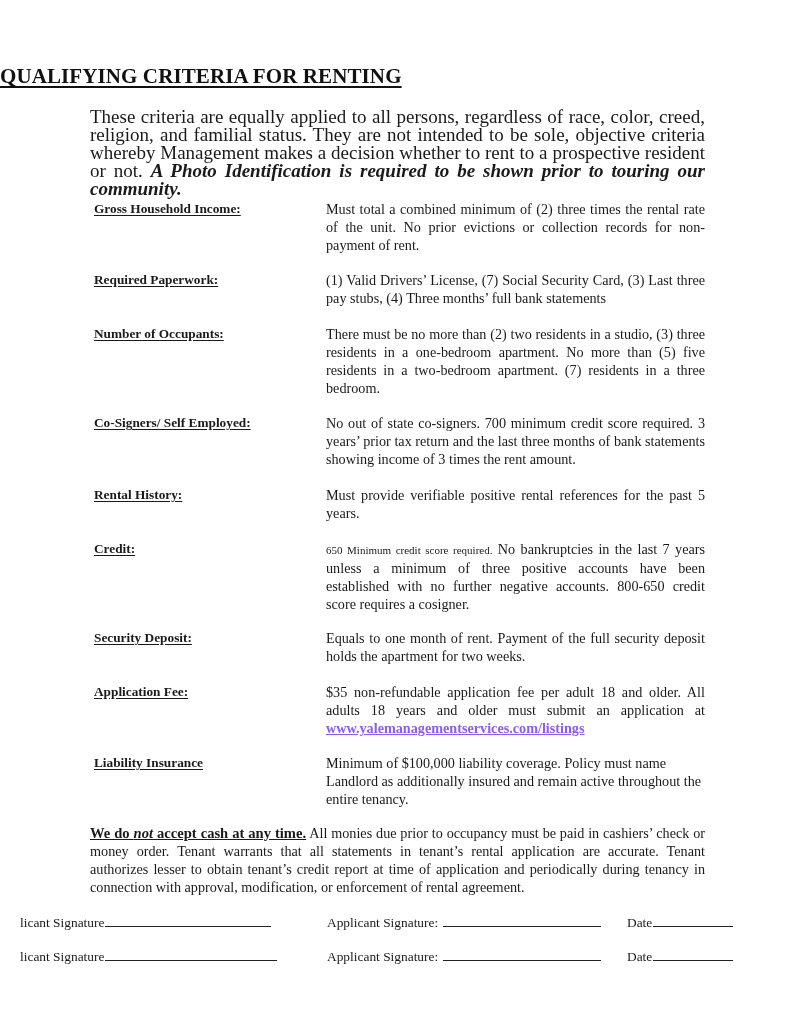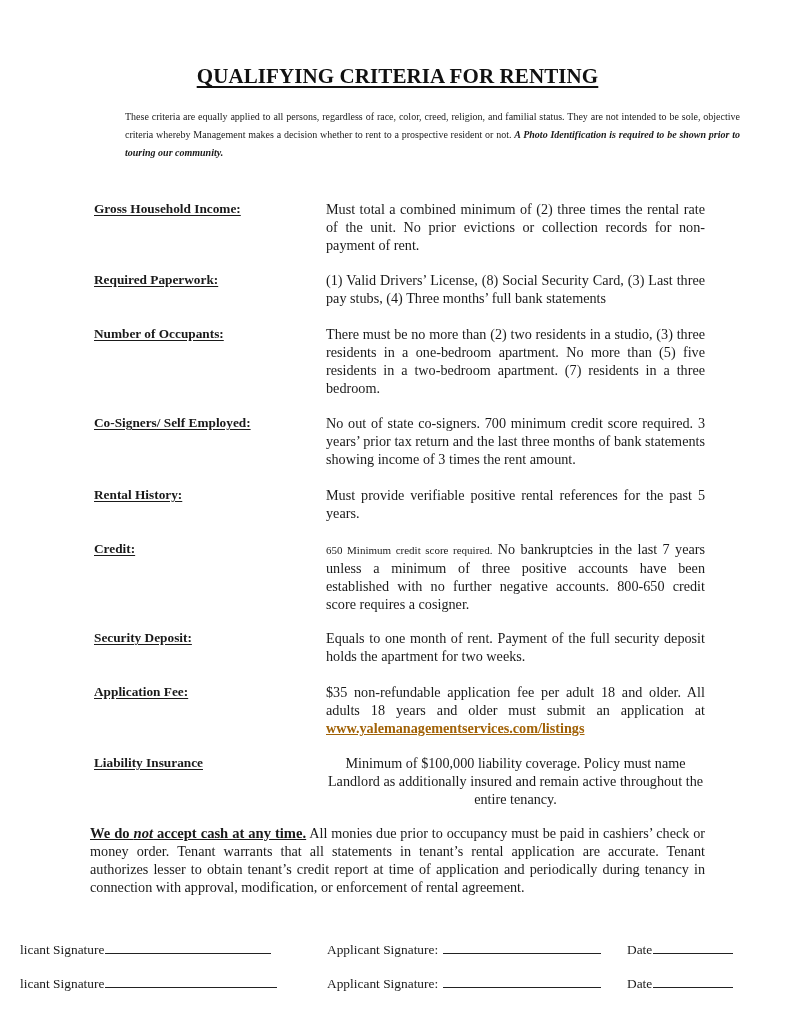--- a/index.html
+++ b/index.html
@@ -19,38 +19,37 @@
     position: absolute;
     left: 0; top: 0;
     width: 795px;
     height: 1024px;
   }
   .title {
     position: absolute;
     left: 0;
     width: 795px;
     top: 64px;
-    text-align: center;
+    text-align: left;
     font-size: 21px;
     font-weight: bold;
     text-decoration: underline;
     text-underline-offset: 3px;
     text-decoration-thickness: 1.5px;
     letter-spacing: 0.1px;
     color: #111;
   }
   .intro {
     position: absolute;
     left: 90px;
     top: 108px;
     width: 615px;
-    font-size: 10px;
+    font-size: 19px;
     line-height: 18px;
     text-align: justify;
-    margin-left: 35px;
   }
   .intro .emph {
     font-weight: bold;
     font-style: italic;
   }
   .row {
     position: absolute;
     left: 90px;
     width: 615px;
   }
@@ -67,27 +66,27 @@
   .row .value {
     position: absolute;
     left: 236px;
     top: 0;
     width: 379px;
     font-size: 14.2px;
     line-height: 18px;
     text-align: justify;
   }
   .row .value.left {
-    text-align: center;
+    text-align: left;
   }
   .row .value .small {
     font-size: 11px;
   }
   .row .value a {
-    color: #a16207;
+    color: #8b5cf6;
     font-weight: bold;
     text-decoration: underline;
   }
   .footer-para {
     position: absolute;
     left: 90px;
     top: 824px;
     width: 615px;
     font-size: 14.2px;
     line-height: 18px;
@@ -100,21 +99,20 @@
   }
   .footer-para .strong i {
     font-style: italic;
   }
   .sig-row {
     position: absolute;
     left: 0;
     width: 795px;
     font-size: 13.4px;
     height: 20px;
-    margin-top: 27px;
   }
   .sig {
     position: absolute;
     top: 0;
     white-space: nowrap;
   }
   .sig .line {
     display: inline-block;
     border-bottom: 1px solid #222;
     height: 12px;
@@ -131,21 +129,21 @@
 
   <div class="intro"><span>These criteria are equally applied to all persons, regardless of race, color, creed, religion, and familial status.  They are not intended to be sole, objective criteria whereby Management makes a decision whether to rent to a prospective resident or not. </span><span class="emph">A Photo Identification is required to be shown prior to touring our community.</span></div>
 
   <div class="row" style="top:200px;">
     <div class="label">Gross Household Income:</div>
     <div class="value">Must total a combined minimum of (2) three times the rental rate of the unit. No prior evictions or collection records for non-payment of rent.</div>
   </div>
 
   <div class="row" style="top:271px;">
     <div class="label">Required Paperwork:</div>
-    <div class="value">(1) Valid Drivers’ License, (8) Social Security Card, (3) Last three pay stubs, (4) Three months’ full bank statements</div>
+    <div class="value">(1) Valid Drivers’ License, (7) Social Security Card, (3) Last three pay stubs, (4) Three months’ full bank statements</div>
   </div>
 
   <div class="row" style="top:325px;">
     <div class="label">Number of Occupants:</div>
     <div class="value">There must be no more than (2) two residents in a studio, (3) three residents in a one-bedroom apartment. No more than (5) five residents in a two-bedroom apartment. (7) residents in a three bedroom.</div>
   </div>
 
   <div class="row" style="top:414px;">
     <div class="label">Co-Signers/ Self Employed:</div>
     <div class="value">No out of state co-signers. 700 minimum credit score required. 3 years’ prior tax return and the last three months of bank statements showing income of 3 times the rent amount.</div>

